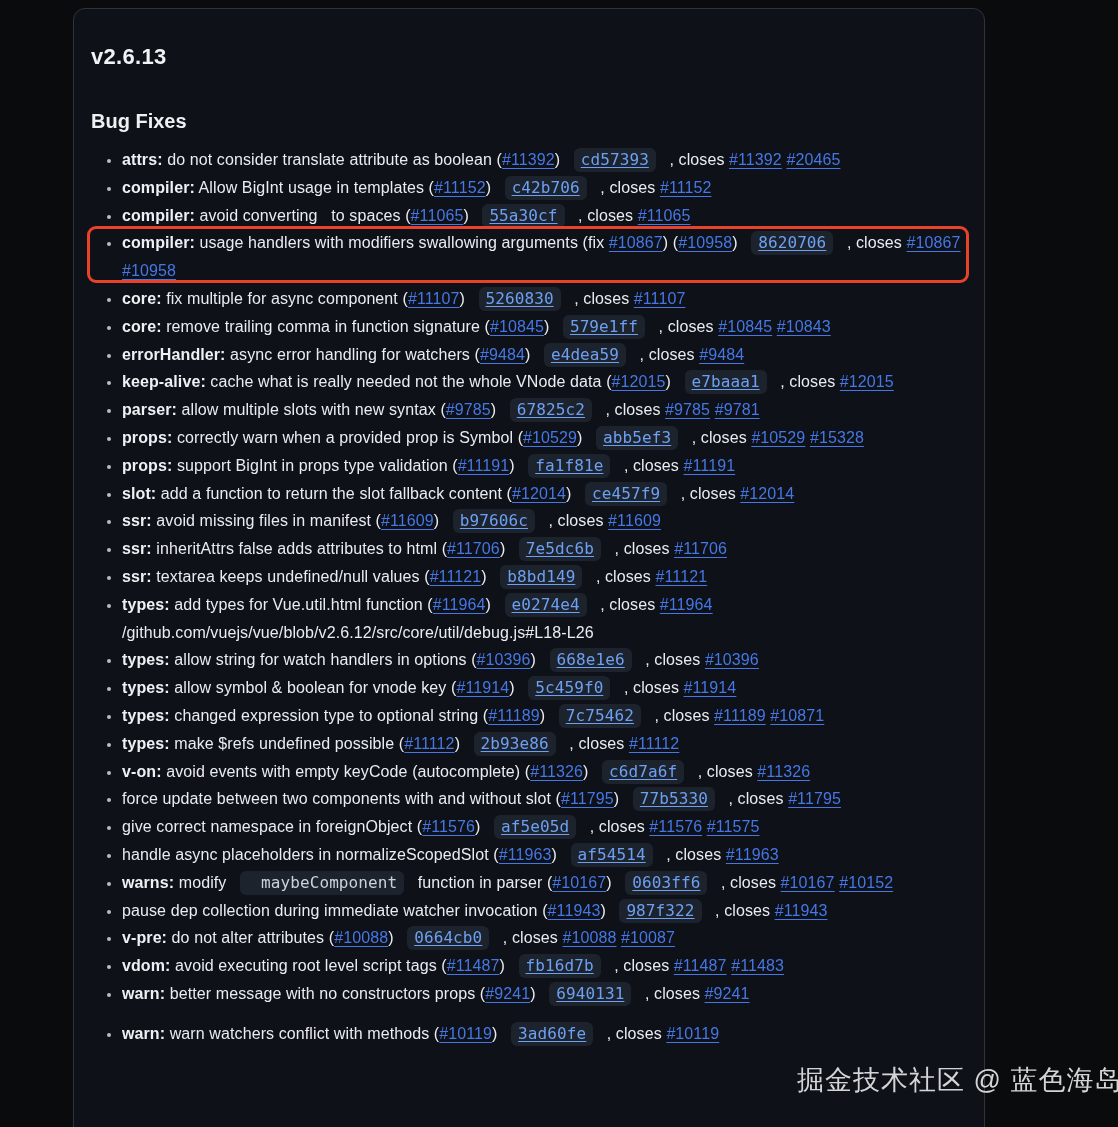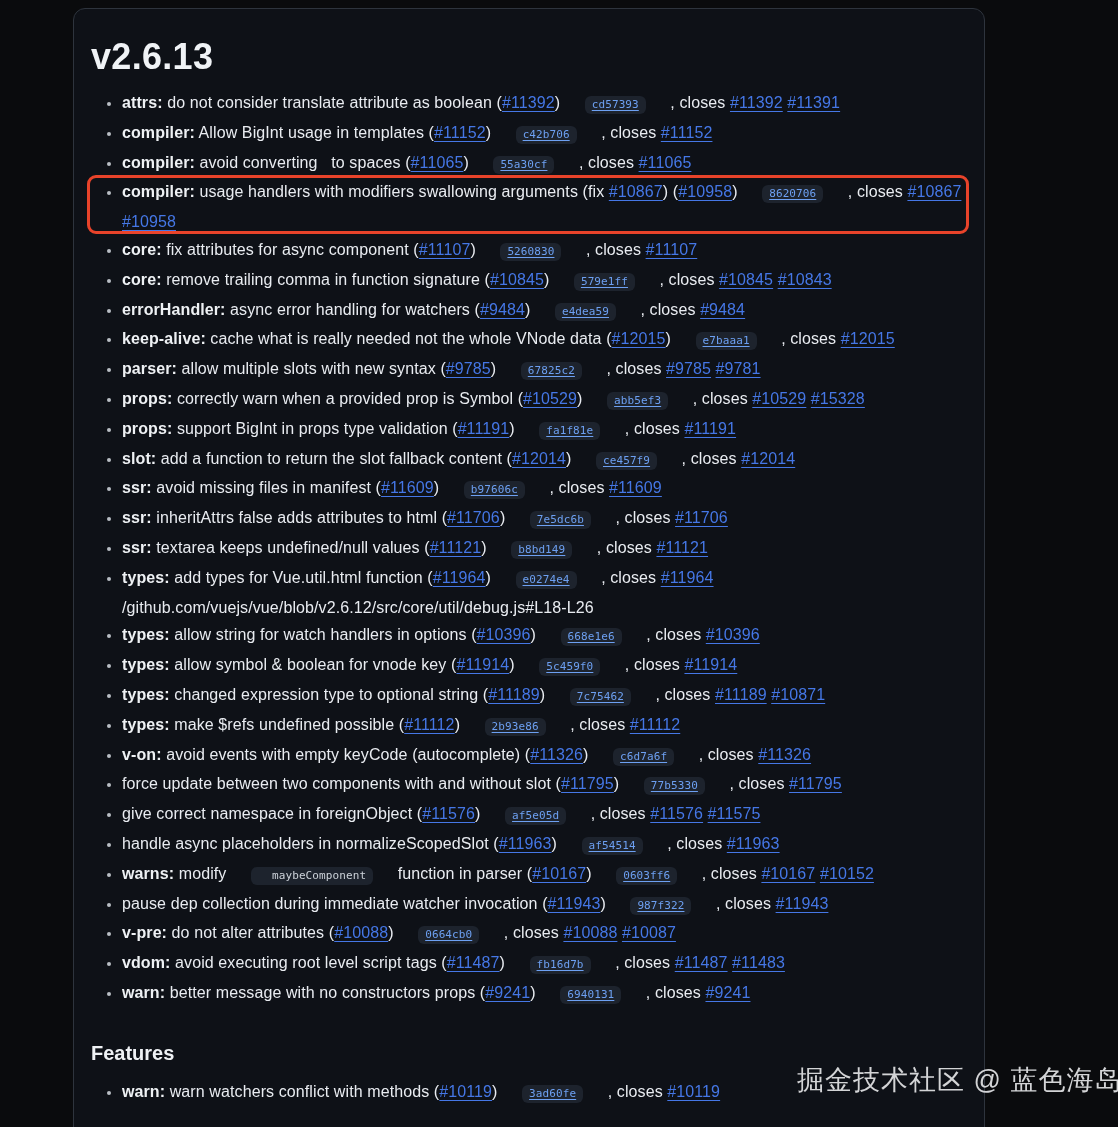--- a/index.html
+++ b/index.html
@@ -14,21 +14,21 @@
     left: 73px; top: 8px;
     width: 912px; height: 1180px;
     box-sizing: border-box;
     background: #0e1117;
     border: 1px solid #2e343d;
     border-radius: 12px;
     padding: 28px 18px 20px 17px;
   }
   h1.release-title {
     margin: 0;
-    font-size: 36px;
+    font-size: 22px;
     line-height: 40px;
     font-weight: 700;
     color: #f0f3f6;
     letter-spacing: 0.3px;
   }
   h2.section-heading {
     margin: 31px 0 0 0;
     font-size: 20px;
     line-height: 26px;
     font-weight: 700;
@@ -52,25 +52,25 @@
   strong.scope { font-weight: 700; color: #eef1f4; }
   a.issue {
     color: #4577e6;
     text-decoration: underline;
     text-decoration-thickness: 1px;
     text-underline-offset: 3px;
     cursor: pointer;
   }
   .chip {
     font-family: "DejaVu Sans Mono", monospace;
-    font-size: 11px;
+    font-size: 16px;
     background: #1d232d;
     padding: 2px 7px 3px 7px;
     border-radius: 6px;
-    margin: 0 20px;
+    margin: 0 9px;
     white-space: nowrap;
   }
   a.commit {
     color: #6da0f2;
     text-decoration: underline;
     text-decoration-thickness: 1px;
     text-underline-offset: 2px;
     cursor: pointer;
   }
   code.codechip {
@@ -97,26 +97,27 @@
     z-index: 5;
     letter-spacing: 1px;
   }
 </style>
 </head>
 <body>
 
 <div class="card">
   <h1 class="release-title">v2.6.13</h1>
   <div>
+      <h2 class="section-heading">Bug Fixes</h2>
       <ul class="changelog-list">
-        <li><strong class="scope">attrs:</strong><span> do not consider translate attribute as boolean (</span><a class="issue">#11392</a><span>) </span><a class="chip commit">cd57393</a><span> , closes </span><a class="issue">#11392</a><span> </span><a class="issue">#11391</a></li>
+        <li><strong class="scope">attrs:</strong><span> do not consider translate attribute as boolean (</span><a class="issue">#11392</a><span>) </span><a class="chip commit">cd57393</a><span> , closes </span><a class="issue">#11392</a><span> </span><a class="issue">#20465</a></li>
         <li><strong class="scope">compiler:</strong><span> Allow BigInt usage in templates (</span><a class="issue">#11152</a><span>) </span><a class="chip commit">c42b706</a><span> , closes </span><a class="issue">#11152</a></li>
         <li><strong class="scope">compiler:</strong><span> avoid converting &nbsp; to spaces (</span><a class="issue">#11065</a><span>) </span><a class="chip commit">55a30cf</a><span> , closes </span><a class="issue">#11065</a></li>
         <li class="highlighted"><span class="annotation-box"></span><strong class="scope">compiler:</strong><span> usage handlers with modifiers swallowing arguments (fix </span><a class="issue">#10867</a><span>) (</span><a class="issue">#10958</a><span>) </span><a class="chip commit">8620706</a><span> , closes </span><a class="issue">#10867</a><span> </span><a class="issue">#10958</a></li>
-        <li><strong class="scope">core:</strong><span> fix attributes for async component (</span><a class="issue">#11107</a><span>) </span><a class="chip commit">5260830</a><span> , closes </span><a class="issue">#11107</a></li>
+        <li><strong class="scope">core:</strong><span> fix multiple for async component (</span><a class="issue">#11107</a><span>) </span><a class="chip commit">5260830</a><span> , closes </span><a class="issue">#11107</a></li>
         <li><strong class="scope">core:</strong><span> remove trailing comma in function signature (</span><a class="issue">#10845</a><span>) </span><a class="chip commit">579e1ff</a><span> , closes </span><a class="issue">#10845</a><span> </span><a class="issue">#10843</a></li>
         <li><strong class="scope">errorHandler:</strong><span> async error handling for watchers (</span><a class="issue">#9484</a><span>) </span><a class="chip commit">e4dea59</a><span> , closes </span><a class="issue">#9484</a></li>
         <li><strong class="scope">keep-alive:</strong><span> cache what is really needed not the whole VNode data (</span><a class="issue">#12015</a><span>) </span><a class="chip commit">e7baaa1</a><span> , closes </span><a class="issue">#12015</a></li>
         <li><strong class="scope">parser:</strong><span> allow multiple slots with new syntax (</span><a class="issue">#9785</a><span>) </span><a class="chip commit">67825c2</a><span> , closes </span><a class="issue">#9785</a><span> </span><a class="issue">#9781</a></li>
         <li><strong class="scope">props:</strong><span> correctly warn when a provided prop is Symbol (</span><a class="issue">#10529</a><span>) </span><a class="chip commit">abb5ef3</a><span> , closes </span><a class="issue">#10529</a><span> </span><a class="issue">#15328</a></li>
         <li><strong class="scope">props:</strong><span> support BigInt in props type validation (</span><a class="issue">#11191</a><span>) </span><a class="chip commit">fa1f81e</a><span> , closes </span><a class="issue">#11191</a></li>
         <li><strong class="scope">slot:</strong><span> add a function to return the slot fallback content (</span><a class="issue">#12014</a><span>) </span><a class="chip commit">ce457f9</a><span> , closes </span><a class="issue">#12014</a></li>
         <li><strong class="scope">ssr:</strong><span> avoid missing files in manifest (</span><a class="issue">#11609</a><span>) </span><a class="chip commit">b97606c</a><span> , closes </span><a class="issue">#11609</a></li>
         <li><strong class="scope">ssr:</strong><span> inheritAttrs false adds attributes to html (</span><a class="issue">#11706</a><span>) </span><a class="chip commit">7e5dc6b</a><span> , closes </span><a class="issue">#11706</a></li>
         <li><strong class="scope">ssr:</strong><span> textarea keeps undefined/null values (</span><a class="issue">#11121</a><span>) </span><a class="chip commit">b8bd149</a><span> , closes </span><a class="issue">#11121</a></li>
@@ -128,20 +129,19 @@
         <li><strong class="scope">v-on:</strong><span> avoid events with empty keyCode (autocomplete) (</span><a class="issue">#11326</a><span>) </span><a class="chip commit">c6d7a6f</a><span> , closes </span><a class="issue">#11326</a></li>
         <li><span>force update between two components with and without slot (</span><a class="issue">#11795</a><span>) </span><a class="chip commit">77b5330</a><span> , closes </span><a class="issue">#11795</a></li>
         <li><span>give correct namespace in foreignObject (</span><a class="issue">#11576</a><span>) </span><a class="chip commit">af5e05d</a><span> , closes </span><a class="issue">#11576</a><span> </span><a class="issue">#11575</a></li>
         <li><span>handle async placeholders in normalizeScopedSlot (</span><a class="issue">#11963</a><span>) </span><a class="chip commit">af54514</a><span> , closes </span><a class="issue">#11963</a></li>
         <li><strong class="scope">warns:</strong><span> modify </span><code class="chip codechip">maybeComponent</code><span> function in parser (</span><a class="issue">#10167</a><span>) </span><a class="chip commit">0603ff6</a><span> , closes </span><a class="issue">#10167</a><span> </span><a class="issue">#10152</a></li>
         <li><span>pause dep collection during immediate watcher invocation (</span><a class="issue">#11943</a><span>) </span><a class="chip commit">987f322</a><span> , closes </span><a class="issue">#11943</a></li>
         <li><strong class="scope">v-pre:</strong><span> do not alter attributes (</span><a class="issue">#10088</a><span>) </span><a class="chip commit">0664cb0</a><span> , closes </span><a class="issue">#10088</a><span> </span><a class="issue">#10087</a></li>
         <li><strong class="scope">vdom:</strong><span> avoid executing root level script tags (</span><a class="issue">#11487</a><span>) </span><a class="chip commit">fb16d7b</a><span> , closes </span><a class="issue">#11487</a><span> </span><a class="issue">#11483</a></li>
         <li><strong class="scope">warn:</strong><span> better message with no constructors props (</span><a class="issue">#9241</a><span>) </span><a class="chip commit">6940131</a><span> , closes </span><a class="issue">#9241</a></li>
       </ul>
-      <h2 class="section-heading">Features</h2>
       <ul class="changelog-list">
         <li><strong class="scope">warn:</strong><span> warn watchers conflict with methods (</span><a class="issue">#10119</a><span>) </span><a class="chip commit">3ad60fe</a><span> , closes </span><a class="issue">#10119</a></li>
       </ul>
     </div>
 </div>
 
 <div class="watermark">掘金技术社区 @ 蓝色海岛</div>
 
 </body></html>

